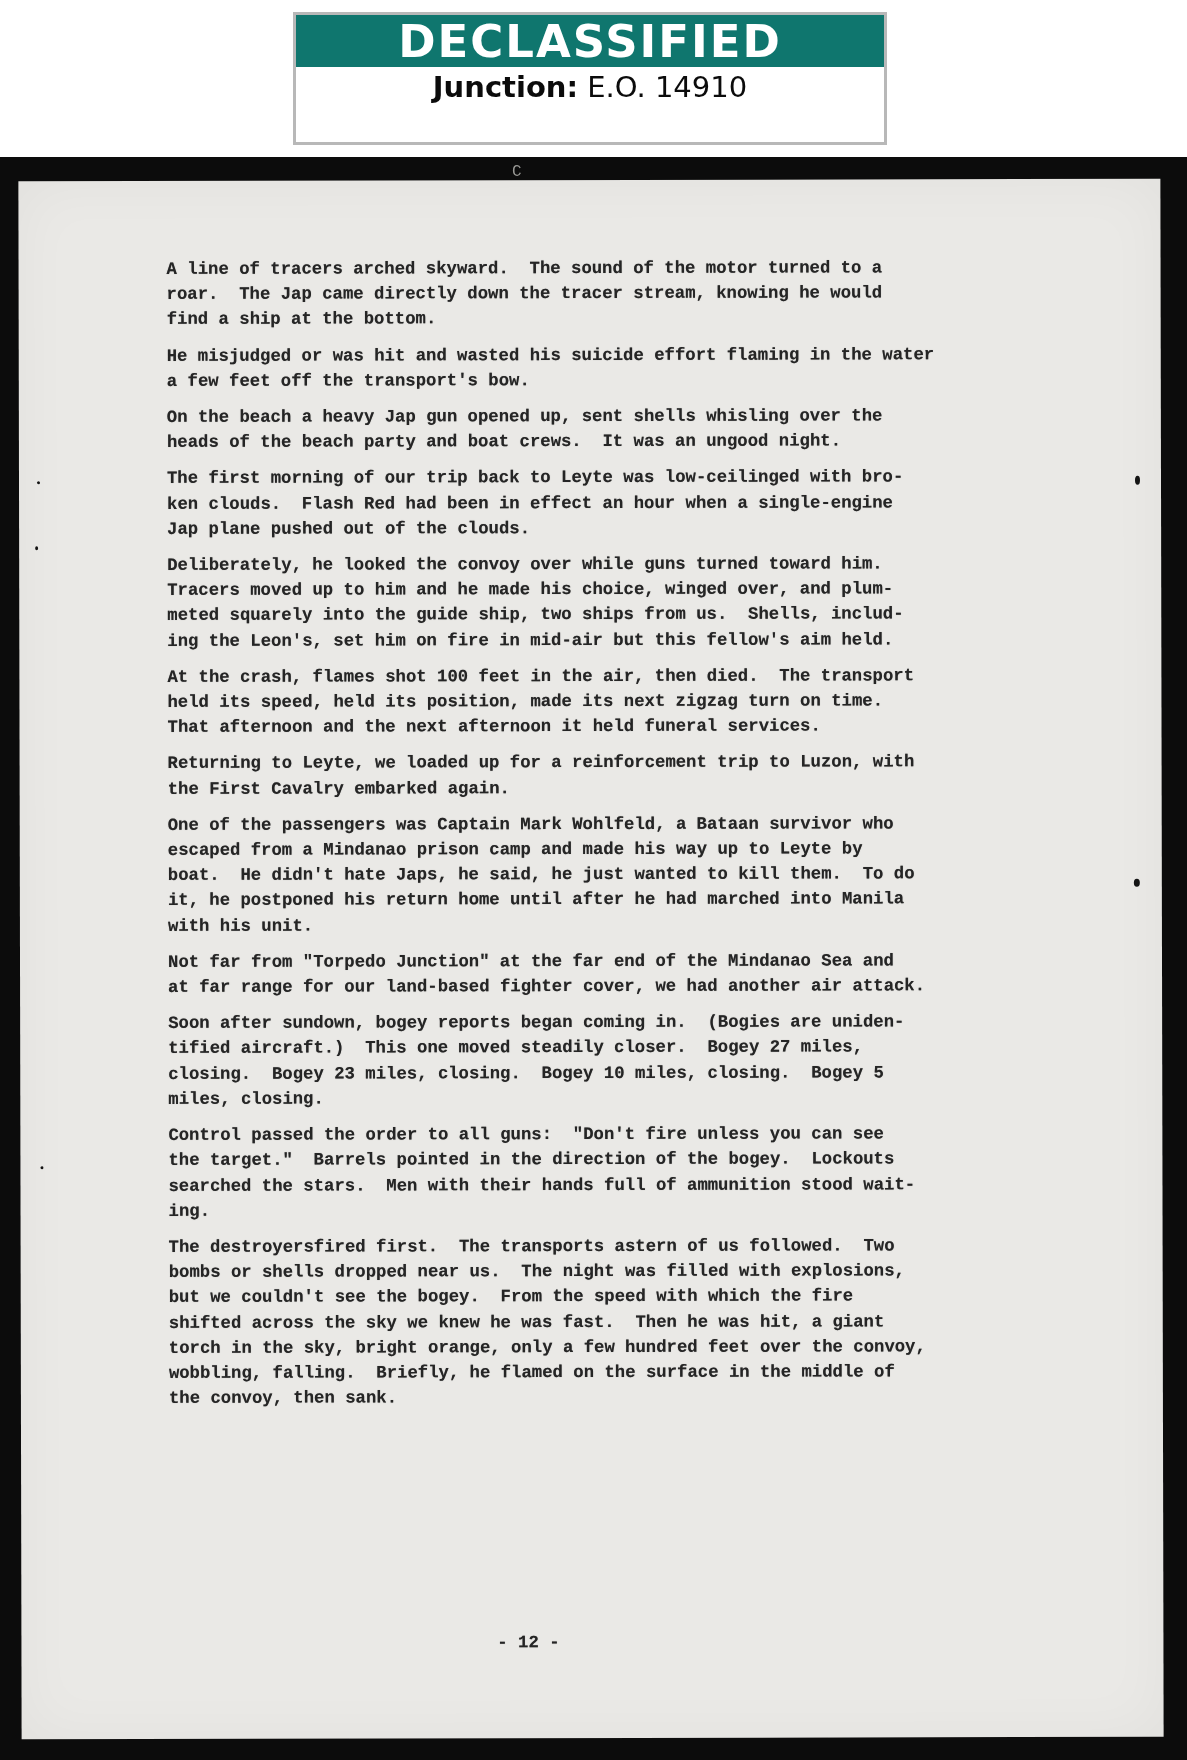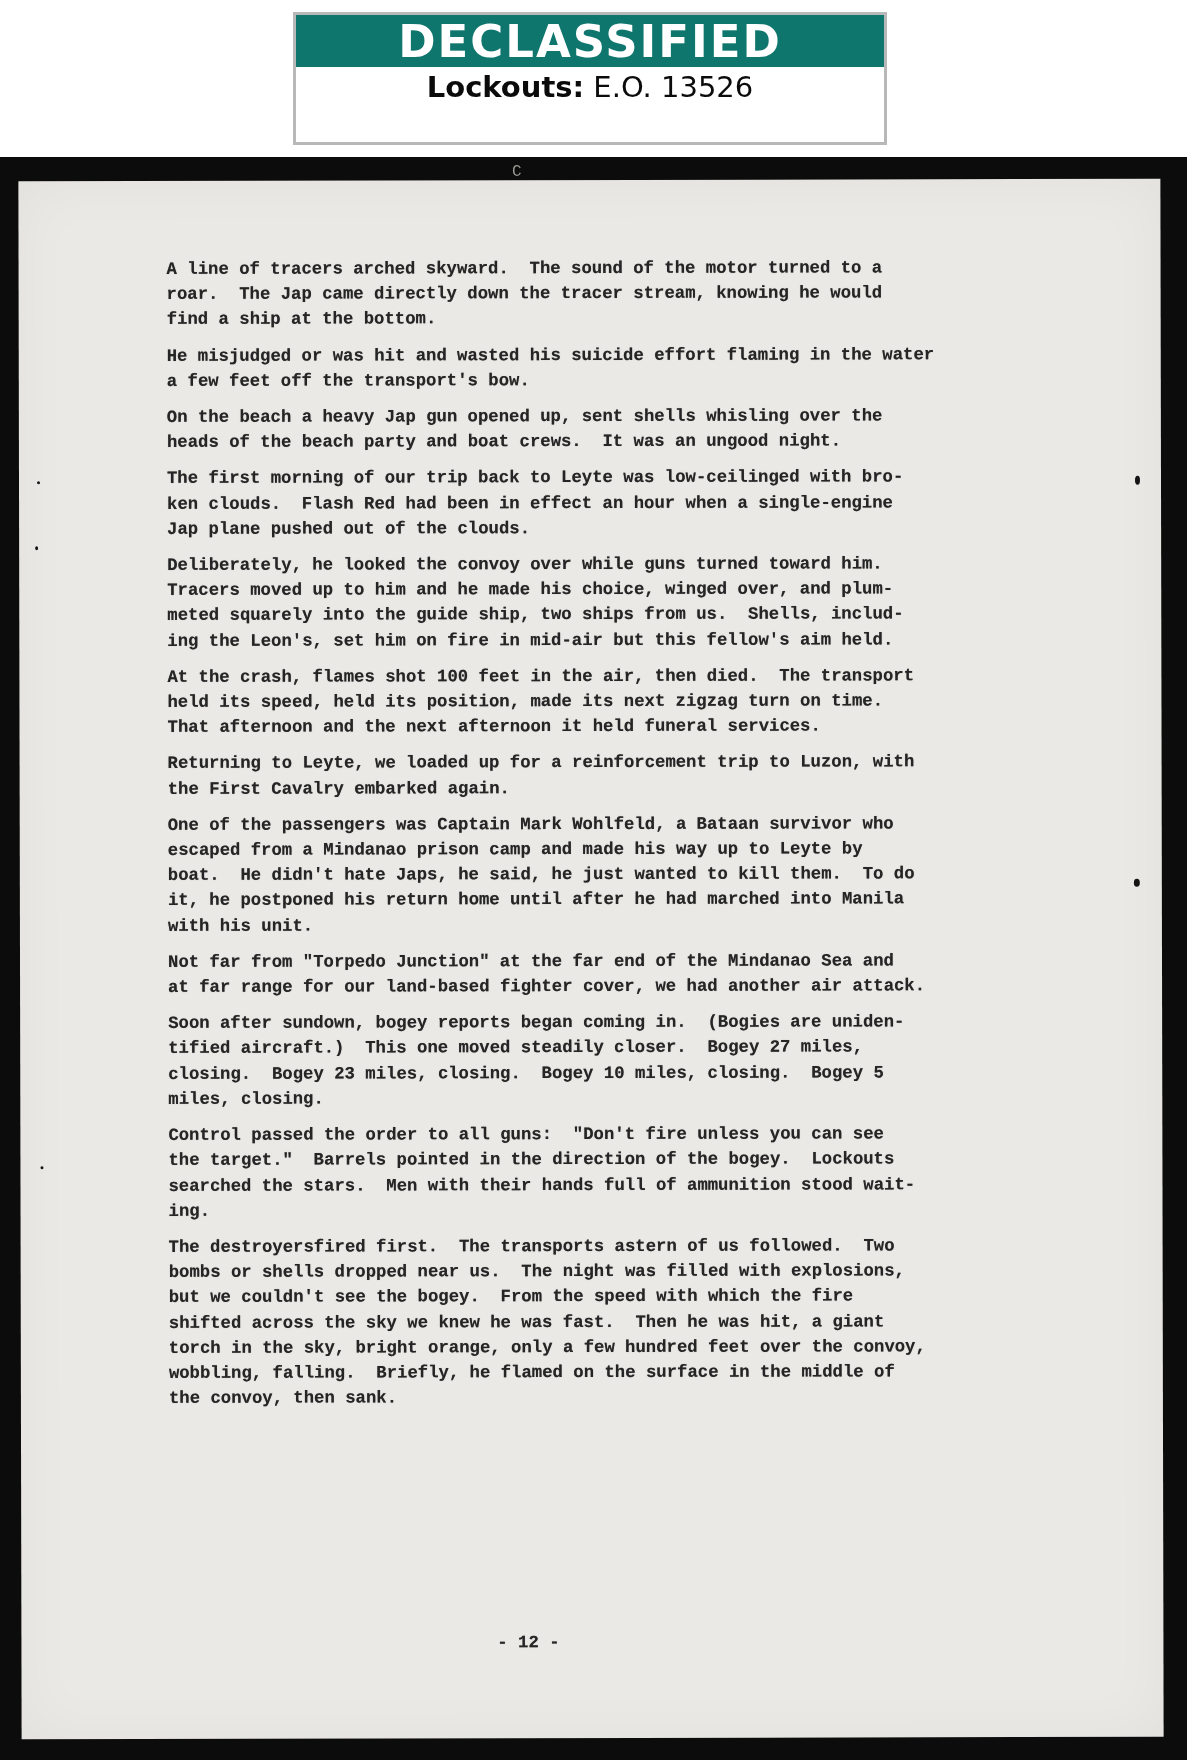--- a/index.html
+++ b/index.html
@@ -119,21 +119,21 @@
 </head>
 <body>
 
 <div class="page">
 
   <div class="top-band">
     <div class="stamp">
       <div class="stamp-bar">
         <span>DECLASSIFIED</span>
       </div>
-      <div class="stamp-line first"><span class="lbl">Lockouts:</span><span class="val"> E.O. 13526</span></div>
+      <div class="stamp-line first"><span class="lbl">Junction:</span><span class="val"> E.O. 14910</span></div>
     </div>
   </div>
 
   <div class="scan">
     <span class="artifact a-c-mark">C</span>
     <span class="artifact a-e-mark">E3</span>
 
     <div class="paper">
       <span class="artifact speck s1"></span>
       <span class="artifact speck s2"></span>

